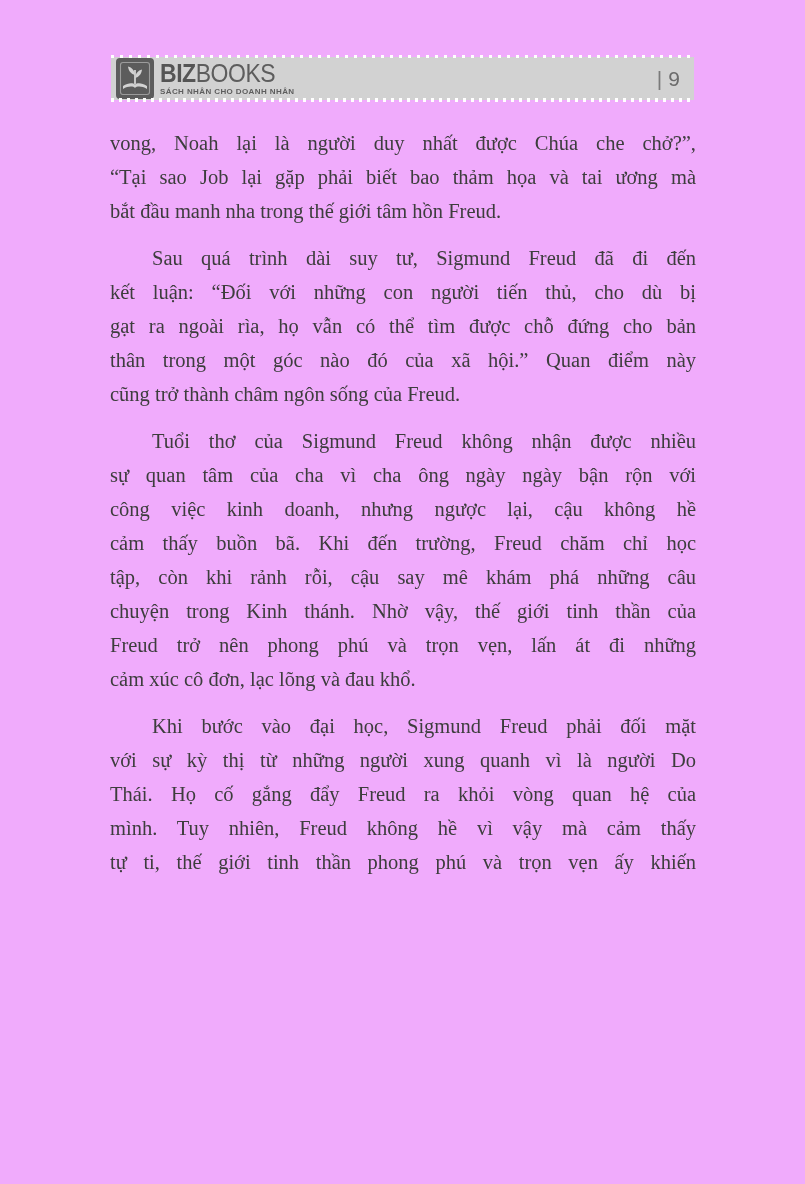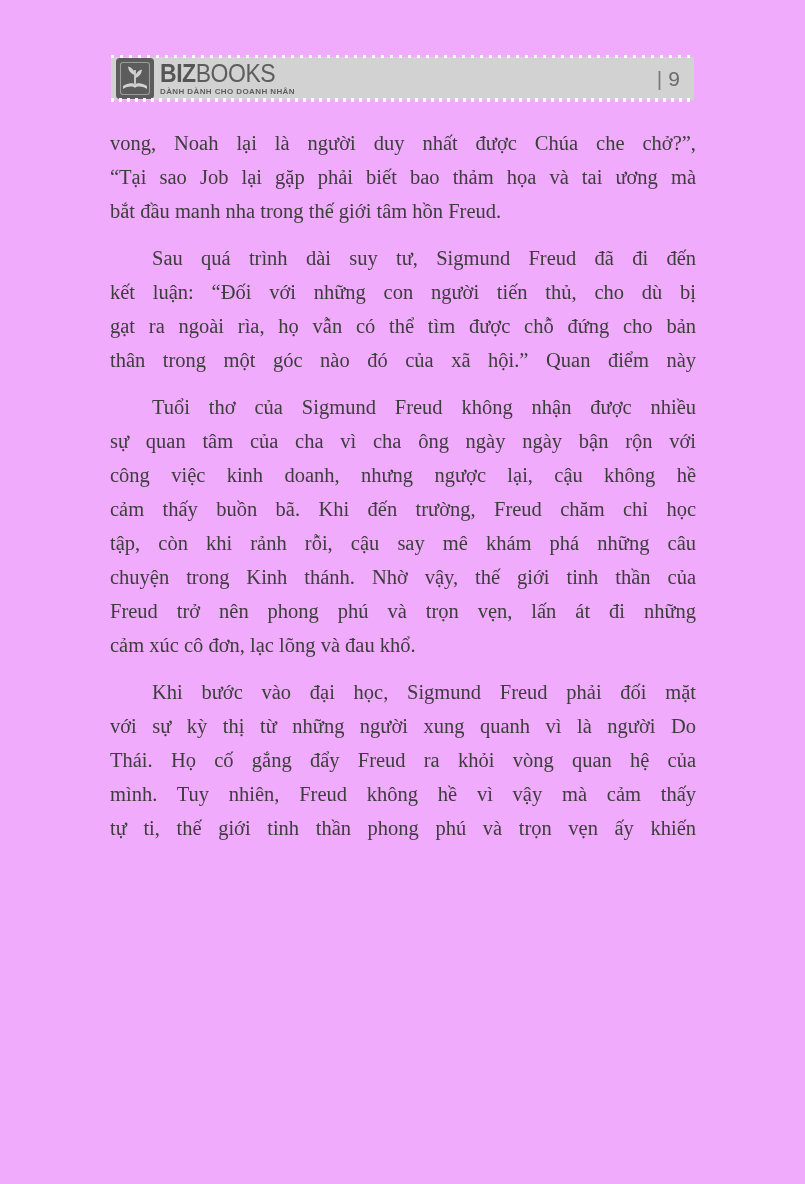--- a/index.html
+++ b/index.html
@@ -133,41 +133,42 @@
           <path d="M7 28 C 12 24.5, 17 24.5, 19 26.5 C 21 24.5, 26 24.5, 31 28
                    L 31 31 C 26 28, 21 28, 19 30 C 17 28, 12 28, 7 31 Z" fill="#d2d2d2"></path>
           <path d="M19 26 L19 12" stroke="#d2d2d2" stroke-width="1.8" fill="none"></path>
           <path d="M19 17 C 15 16, 12.5 13, 12 8.5 C 16 9.5, 18.5 12.5, 19 17 Z" fill="#d2d2d2"></path>
           <path d="M19 20 C 23 19, 25.5 16, 26 11.5 C 22 12.5, 19.5 15.5, 19 20 Z" fill="#d2d2d2"></path>
           <rect x="4.5" y="4.5" width="29" height="32" rx="2.5" fill="none" stroke="#d2d2d2" stroke-width="1.1" opacity="0.55"></rect>
         </svg>
       </span>
       <span class="brand-text-block">
         <span class="brand-name"><span class="bold">BIZ</span><span class="light">BOOKS</span></span>
-        <span class="brand-tagline">DÀNH DÀNH CHO DOANH NHÂN</span>
+        <span class="brand-tagline">SÁCH NHÂN CHO DOANH NHÂN</span>
       </span>
     </div>
 
     <div class="page-number">
       <span class="pipe">|</span>
       <span>9</span>
     </div>
   </div>
 
   <div class="page-body">
       <div class="para">
         <div class="line">vong, Noah lại là người duy nhất được Chúa che chở?”,</div>
         <div class="line">“Tại sao Job lại gặp phải biết bao thảm họa và tai ương mà</div>
         <div class="line last">bắt đầu manh nha trong thế giới tâm hồn Freud.</div>
       </div>
       <div class="para indent">
         <div class="line">Sau quá trình dài suy tư, Sigmund Freud đã đi đến</div>
         <div class="line">kết luận: “Đối với những con người tiến thủ, cho dù bị</div>
         <div class="line">gạt ra ngoài rìa, họ vẫn có thể tìm được chỗ đứng cho bản</div>
         <div class="line">thân trong một góc nào đó của xã hội.” Quan điểm này</div>
+        <div class="line last">cũng trở thành châm ngôn sống của Freud.</div>
       </div>
       <div class="para indent">
         <div class="line">Tuổi thơ của Sigmund Freud không nhận được nhiều</div>
         <div class="line">sự quan tâm của cha vì cha ông ngày ngày bận rộn với</div>
         <div class="line">công việc kinh doanh, nhưng ngược lại, cậu không hề</div>
         <div class="line">cảm thấy buồn bã. Khi đến trường, Freud chăm chỉ học</div>
         <div class="line">tập, còn khi rảnh rỗi, cậu say mê khám phá những câu</div>
         <div class="line">chuyện trong Kinh thánh. Nhờ vậy, thế giới tinh thần của</div>
         <div class="line">Freud trở nên phong phú và trọn vẹn, lấn át đi những</div>
         <div class="line last">cảm xúc cô đơn, lạc lõng và đau khổ.</div>

